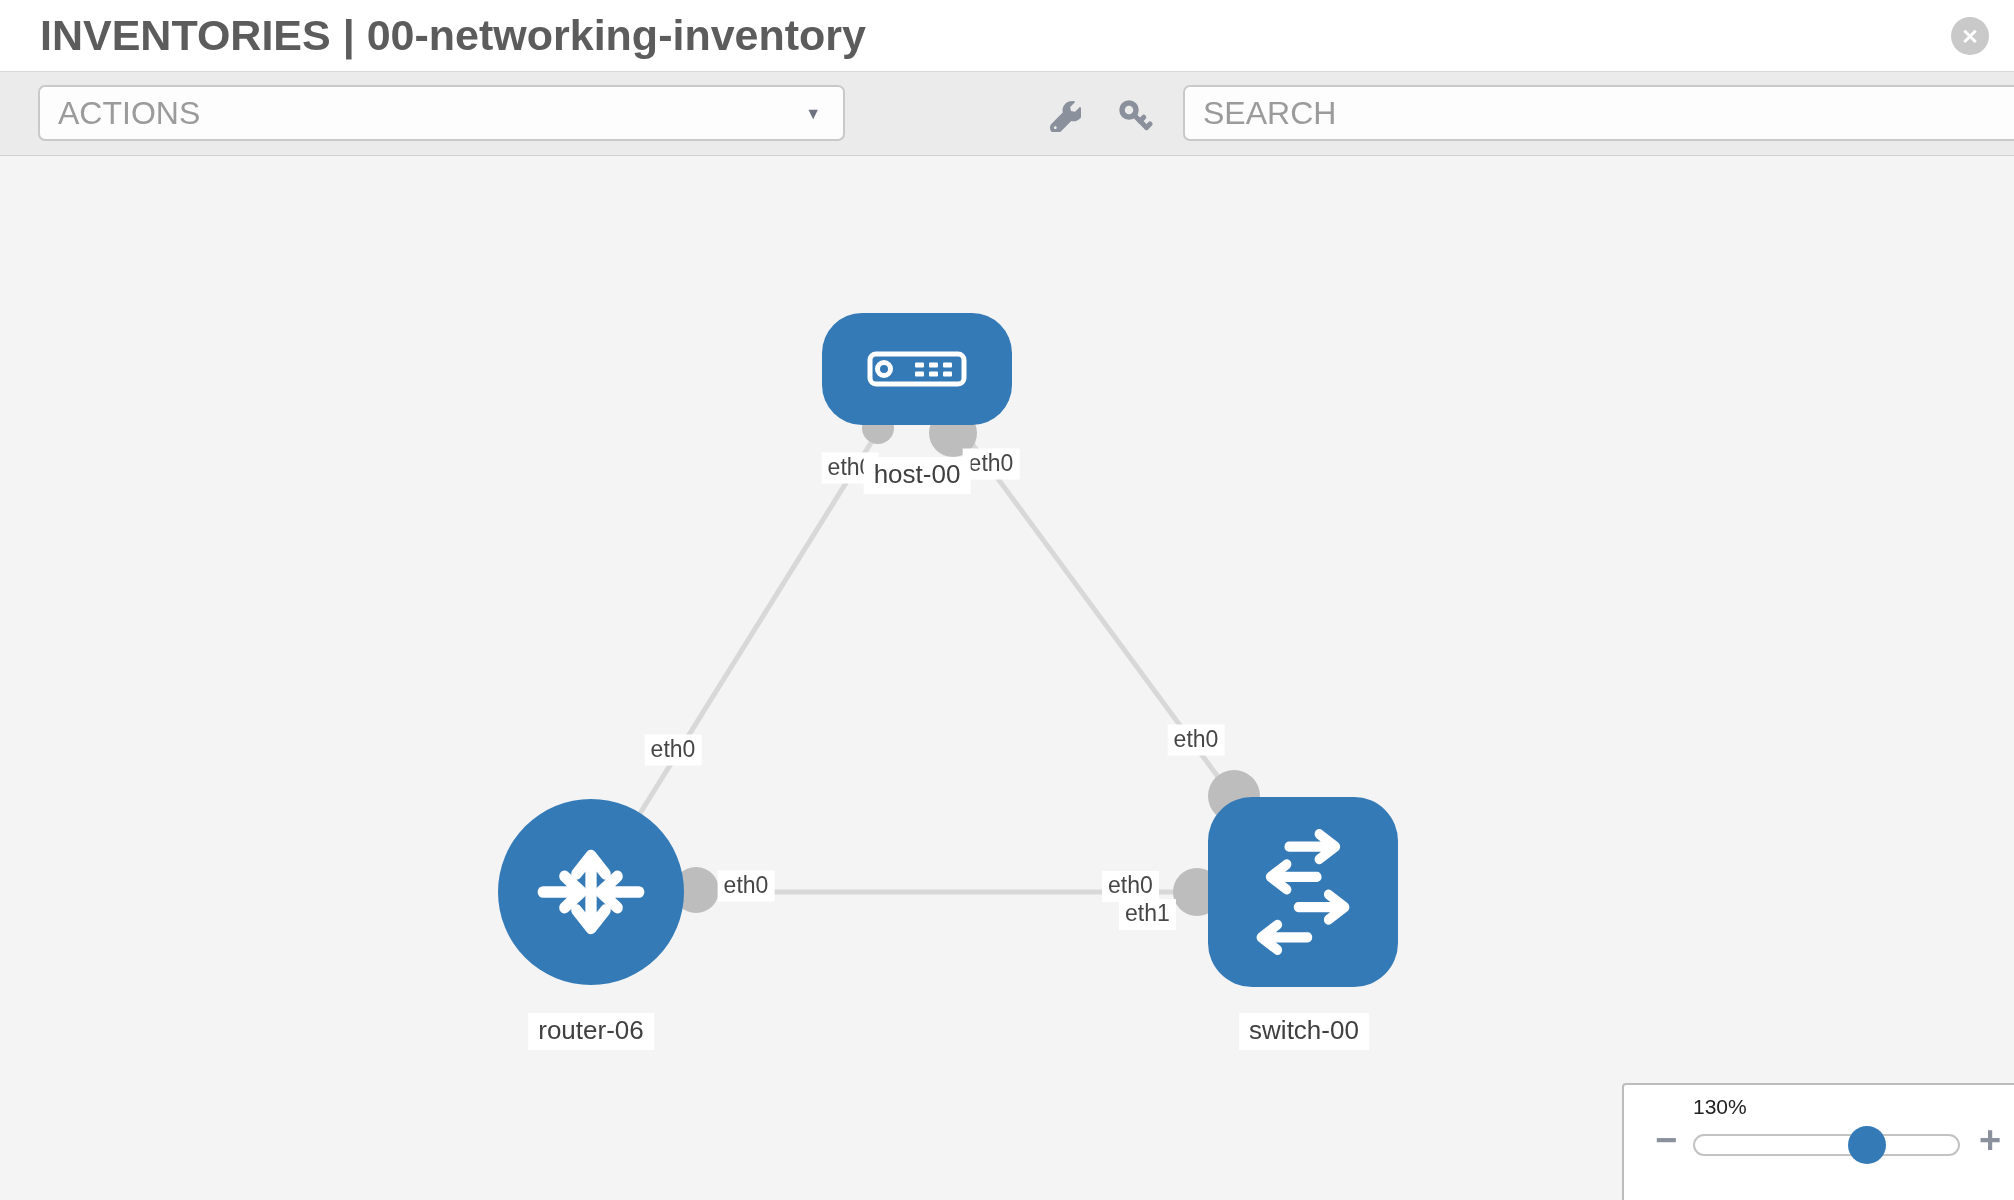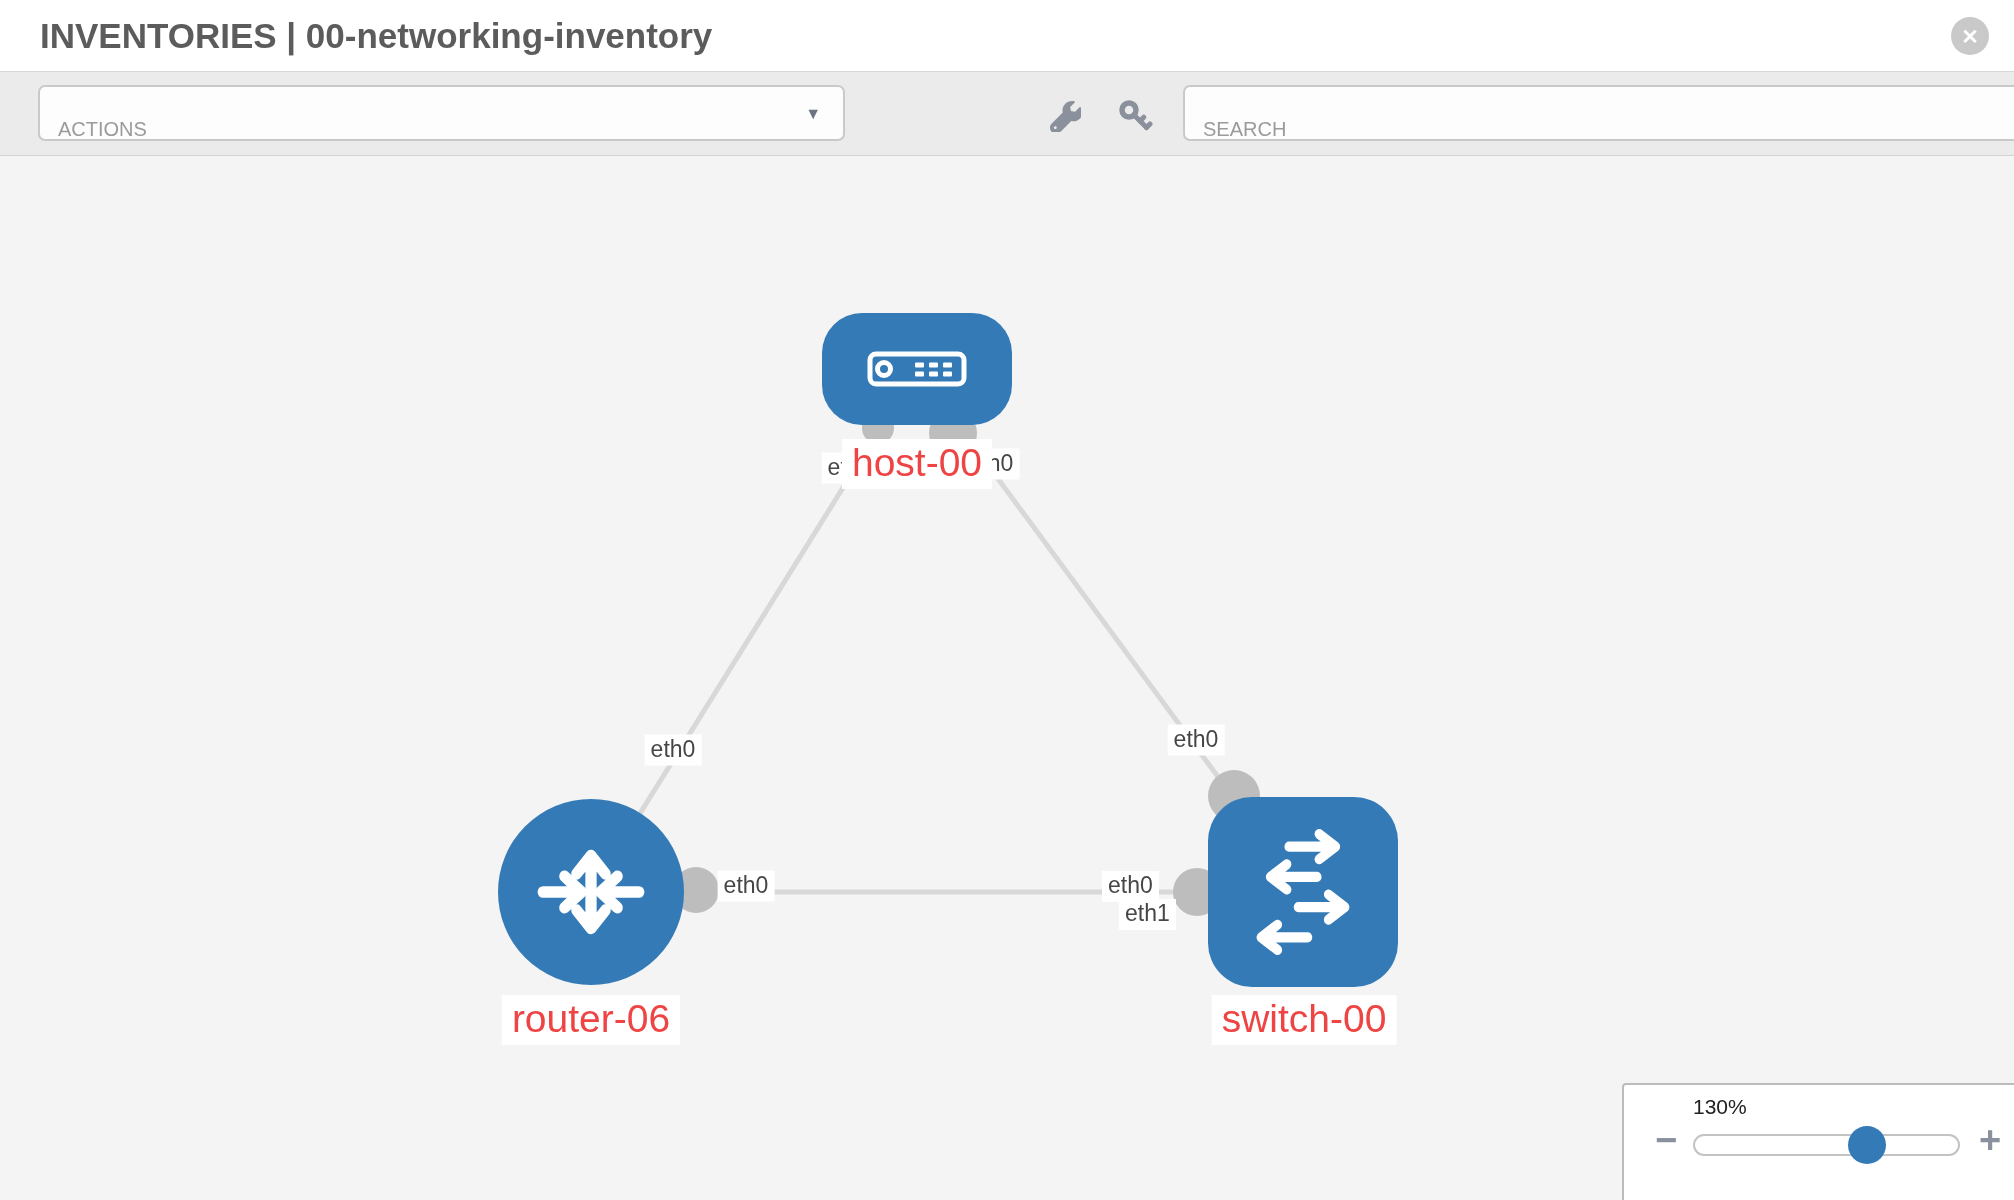--- a/index.html
+++ b/index.html
@@ -3,33 +3,33 @@
 <meta charset="utf-8">
 <style>
   * { margin:0; padding:0; box-sizing:border-box; }
   html,body { width:2014px; height:1200px; overflow:hidden; background:#fff;
               font-family:"Liberation Sans", sans-serif; }
 
   
   .header { position:relative; width:100%; height:72px; background:#ffffff;
             border-bottom:1px solid #d8d8d8; }
   .header-title { position:absolute; left:40px; top:0; line-height:71px;
-                  font-size:35px; font-weight:700; color:#5c5c5c; }
+                  font-size:43px; font-weight:700; color:#5c5c5c; }
   .close-btn { position:absolute; right:25px; top:17px; width:38px; height:38px;
                border-radius:50%; background:#c9c9c9; cursor:pointer;
                display:flex; align-items:center; justify-content:center; }
   .close-btn span { color:#ffffff; font-size:21px; font-weight:700; line-height:1; }
 
   
   .toolbar { position:relative; width:100%; height:84px; background:#ebebeb;
              border-bottom:1px solid #d2d2d2; }
   .select-box { position:absolute; top:13px; height:56px; background:#fdfdfd;
                 border:2px solid #c9c9c9; border-radius:7px; }
-  .select-box .sel-label { position:absolute; left:18px; top:16px; line-height:52px;
-                           font-size:20px; color:#9b9b9b; }
+  .select-box .sel-label { position:absolute; left:18px; top:0; line-height:52px;
+                           font-size:32px; color:#9b9b9b; }
   .select-box .caret { position:absolute; top:0; line-height:53px; font-size:16px;
                        color:#6d7380; }
   .actions-box { left:38px; width:807px; }
   .actions-box .caret { right:22px; }
   .search-box { left:1183px; width:930px; }
   .search-box .caret { right:30px; }
   .tool-icon-btn { position:absolute; top:24px; width:48px; height:40px;
                    display:flex; align-items:center; justify-content:center; cursor:pointer; }
   .wrench-btn { left:1041px; }
   .key-btn { left:1111px; }
@@ -39,22 +39,22 @@
             overflow:hidden; }
   .links-svg { position:absolute; left:0; top:0; }
 
   .node { position:absolute; background:#337ab7; display:flex; align-items:center;
           justify-content:center; cursor:pointer; }
   .node-host   { left:822px;  top:157px; width:190px; height:112px; border-radius:40px; }
   .node-router { left:498px;  top:643px; width:186px; height:186px; border-radius:50%; }
   .node-switch { left:1208px; top:641px; width:190px; height:190px; border-radius:44px; }
 
   .node-label { position:absolute; transform:translateX(-50%); background:#ffffff;
-                padding:2px 10px 4px; font-size:39px; color:#ef4444; white-space:nowrap;
-                z-index:6; }
+                padding:2px 10px 4px; font-size:26px; color:#404040; white-space:nowrap;
+                z-index:6;margin-top:18px; }
   .lbl-host   { left:917px;  top:283px; }
   .lbl-router { left:591px;  top:839px; }
   .lbl-switch { left:1304px; top:839px; }
 
   .iface-label { position:absolute; background:#ffffff; padding:1px 6px 3px;
                  font-size:23px; color:#464646; white-space:nowrap; z-index:4; }
   .iface-center { transform:translate(-50%,-50%); }
   .if-a { left:850px;  top:312px; }
   .if-b { left:673px;  top:594px; }
   .if-c { left:991px;  top:308px; }

